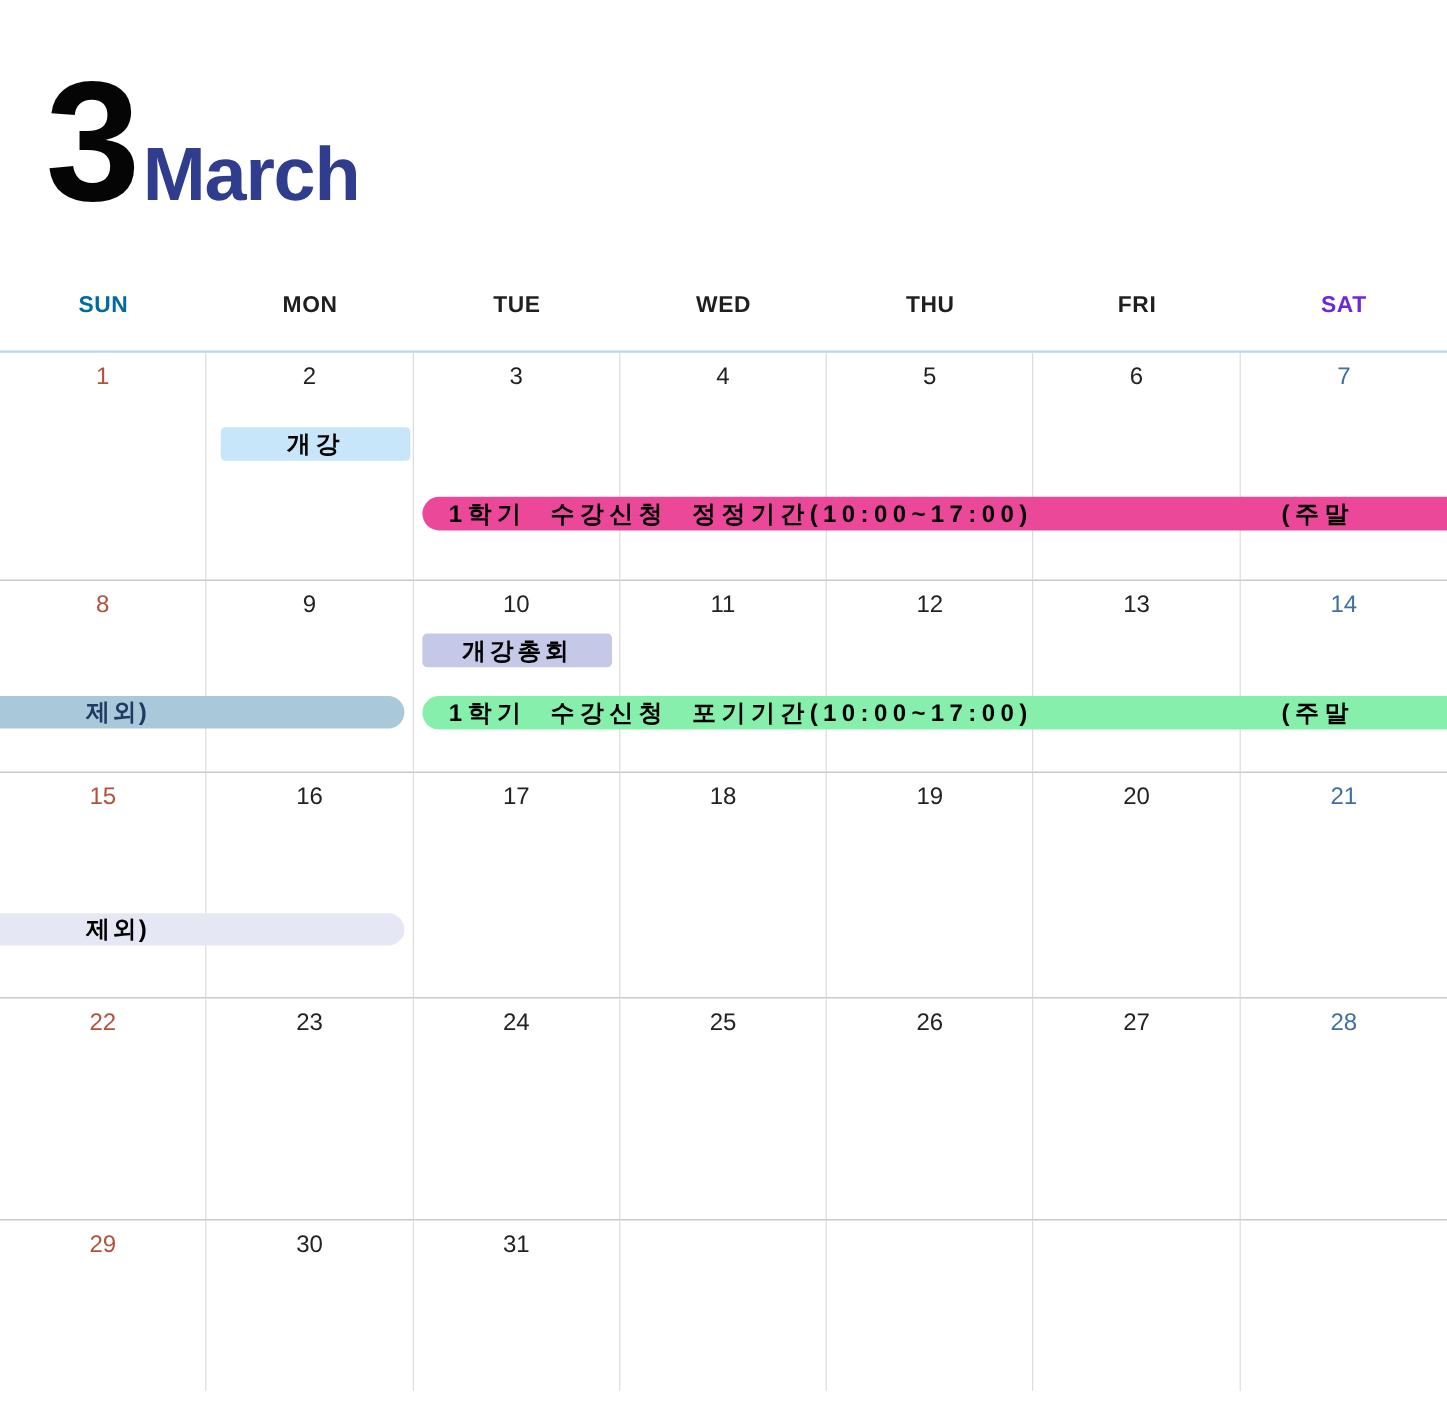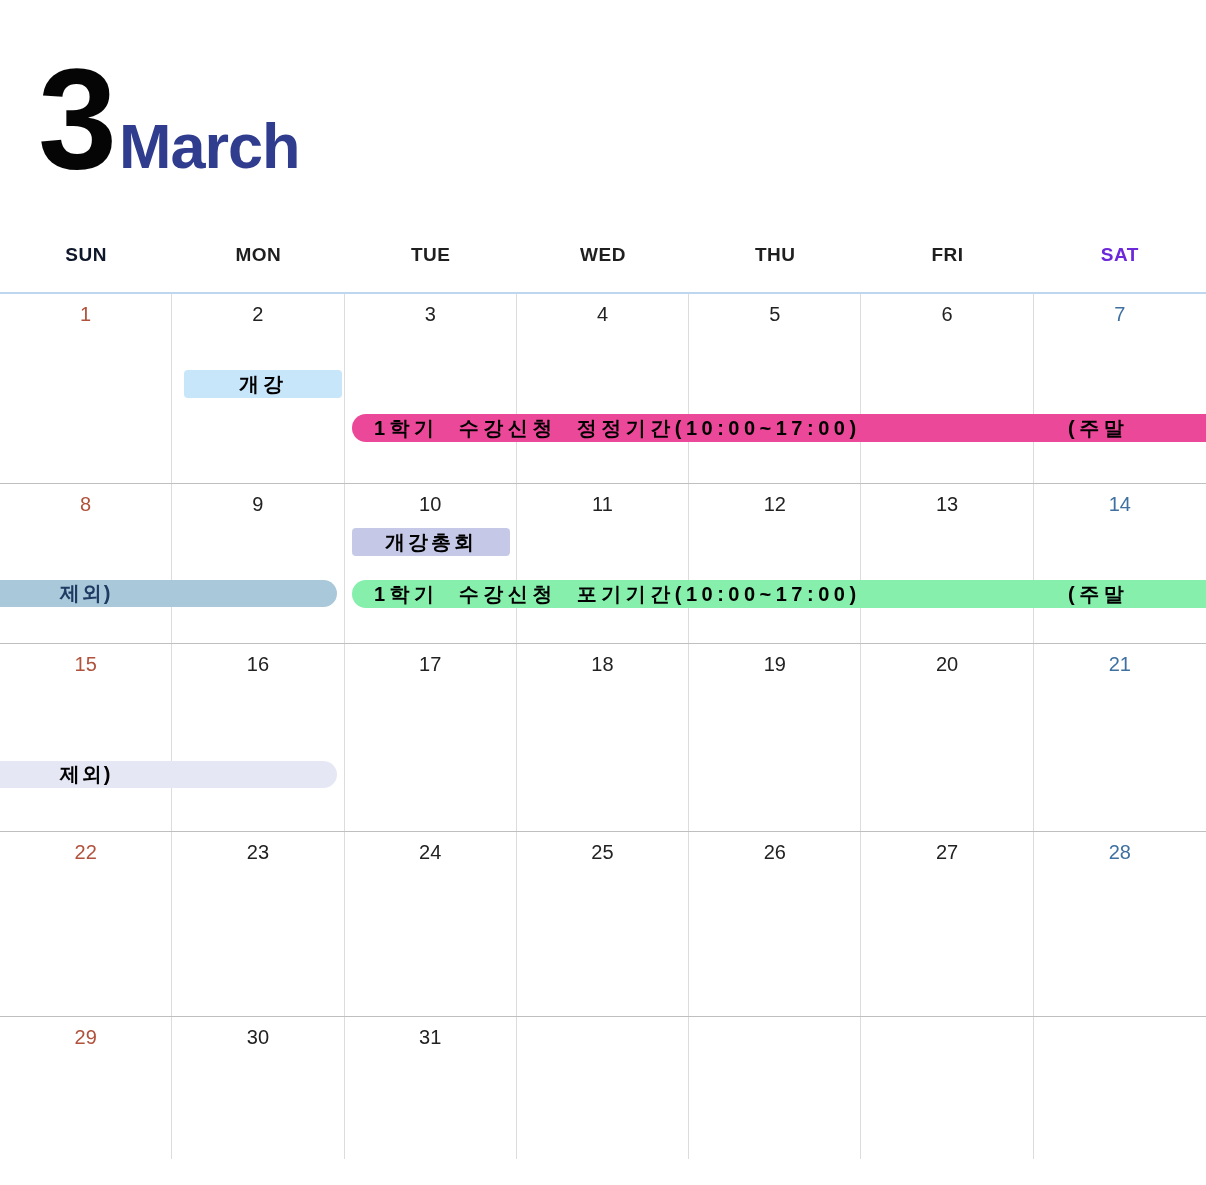--- a/index.html
+++ b/index.html
@@ -13,42 +13,42 @@
   .title-block { position:absolute; left:38px; top:48px; display:flex; align-items:baseline; }
   .month-num  { font-size:142px; font-weight:800; color:#050505; line-height:1.0; letter-spacing:-3px; }
   .month-name { font-size:63px;  font-weight:700; color:#303d8f; margin-left:5px; letter-spacing:-1px;text-align:right; }
 
   
   .weekday-row {
     position:absolute; left:0; top:244px; width:1206px;
     display:grid; grid-template-columns:repeat(7,1fr);
   }
   .weekday { text-align:center; font-size:19px; font-weight:700; color:#1f1f1f; letter-spacing:0.5px; }
-  .weekday.sun { color:#0f172a; }
+  .weekday.sun { color:#0369a1; }
   .weekday.sat { color:#6d28d9; }
   .header-line { position:absolute; left:0; top:292px; width:1206px; height:2px; background:#bdd7ee; }
 
   
   .grid { position:absolute; left:0; top:294px; width:1206px; height:891px; }
   .week { display:grid; grid-template-columns:repeat(7,1fr); width:100%; }
   .week + .week { border-top:1px solid #bfbfbf; }
   .w1 { height:189px; } .w2 { height:160px; } .w3 { height:188px; } .w4 { height:185px; } .w5 { height:143px; }
   .cell { position:relative; }
   .cell:not(:last-child) { border-right:1px solid #dcdcdc; }
   .daynum { display:block; text-align:center; margin-top:9px; font-size:20px; font-weight:500; color:#222222; }
   .daynum.sun { color:#b0523c; }
   .daynum.sat { color:#3f70a0; }
 
   
   .events { position:absolute; inset:0; }
   .event  { position:absolute; display:flex; align-items:center; font-weight:700; color:#000; white-space:nowrap; }
   .pill   { justify-content:center; border-radius:4px; font-size:20px; letter-spacing:4px; }
-  .ev-semester-start { left:184px; top:76px;  width:158px; height:28px; background:#c7e6fa; }
+  .ev-semester-start { left:184px; top:62px;  width:158px; height:28px; background:#c7e6fa; }
   .ev-meeting        { left:352px; top:234px; width:158px; height:28px; background:#c5c9e7; letter-spacing:3px; }
-  .bar { font-size:20px; letter-spacing:4.5px; word-spacing:10px; height:28px; }
+  .bar { font-size:20px; letter-spacing:4.5px; word-spacing:10px; height:28px;padding-left:12px; }
   .bar-right { left:352px; width:854px; border-radius:14px 0 0 14px; padding-left:22px; }
   .ev-correction { top:120px; background:#ec4899; }
   .ev-withdrawal { top:286px; background:#86efac; }
   .weekend-note { position:absolute; left:716px; top:0; height:100%; display:flex; align-items:center; letter-spacing:4.5px; }
   .bar-left { left:0; width:337px; border-radius:0 14px 14px 0; height:27px; }
   .ev-correction-cont { top:286px; background:#a9c8d9; }
   .ev-withdrawal-cont { top:467px; background:#e6e7f5; }
   .cont-label { display:inline-block; width:172px; text-align:center; letter-spacing:2px; }
   .ev-correction-cont .cont-label { color:#1f3b63; }
 </style>

